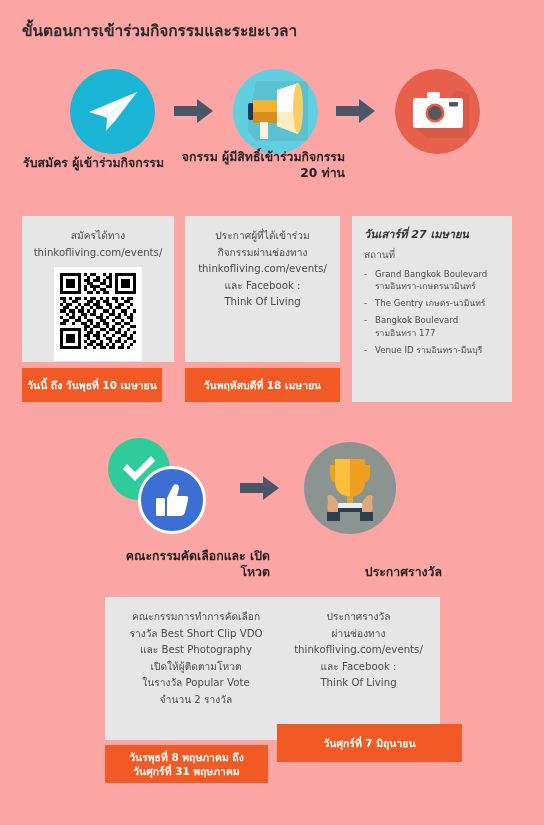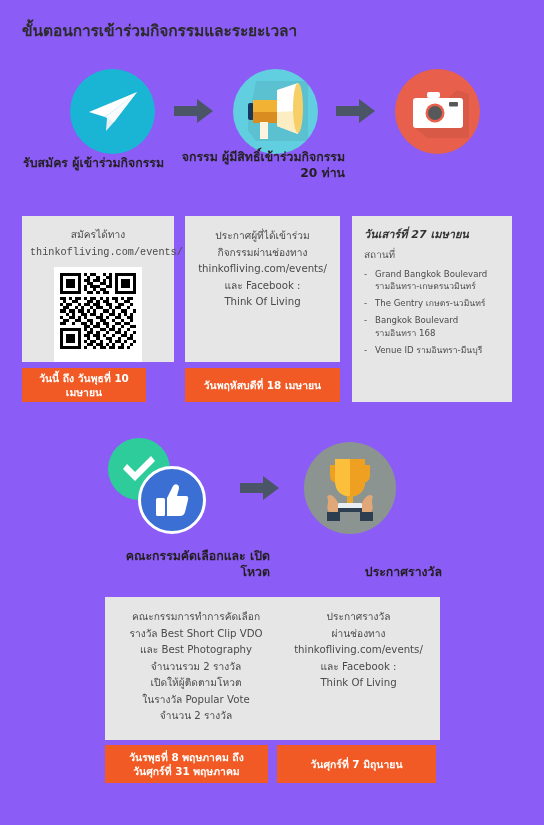--- a/index.html
+++ b/index.html
@@ -3,21 +3,21 @@
 <meta charset="utf-8">
 <style>
   * { box-sizing: border-box; margin: 0; padding: 0; }
   html, body {
     width: 544px;
     height: 825px;
     background: #ffffff;
     font-family: "DejaVu Sans", "Liberation Sans", sans-serif;
     overflow: hidden;
   }
-  .page { position: relative; width: 544px; height: 825px; background:#8b5cf6; }
+  .page { position: relative; width: 544px; height: 825px; background:#fca5a5; }
 
   
   .title {
     position: absolute;
     left: 22px; top: 18px;
     font-size: 15.5px;
     font-weight: bold;
     color: #2b2b2b;
     letter-spacing: -0.1px;
   }
@@ -169,21 +169,21 @@
     <span class="line">ผู้เข้าร่วมกิจกรรม</span>
   </div>
 
   <div class="caption" style="left:181px; top:149px; width:164px;">
     <span class="line">จกรรม</span>
     <span class="line">ผู้มีสิทธิ์เข้าร่วมกิจกรรม</span>
     <span class="line">20 ท่าน</span>
   </div>
 
 
-  <div class="box" style="left:22px; top:216px; width:152px; height:146px;font-family:Liberation Mono, monospace;">
+  <div class="box" style="left:22px; top:216px; width:152px; height:146px;">
     <span class="line">สมัครได้ทาง</span>
     <span class="line">thinkofliving.com/events/</span>
     <span class="qr-wrap">
       <svg width="76" height="76" viewBox="0 0 25 25" shape-rendering="crispEdges" aria-hidden="true">
         <rect width="25" height="25" fill="#ffffff"></rect>
         <g fill="#000000">
           <rect x="0" y="0" width="7" height="1"></rect>
             <rect x="0" y="6" width="7" height="1"></rect>
           <rect x="0" y="0" width="1" height="7"></rect>
             <rect x="6" y="0" width="1" height="7"></rect>
@@ -364,30 +364,30 @@
         <span>Grand Bangkok Boulevard</span>
         <span class="sub2">รามอินทรา-เกษตรนวมินทร์</span>
       </li>
       <li>
         <span class="dash">-</span>
         <span>The Gentry เกษตร-นวมินทร์</span>
       </li>
       <li>
         <span class="dash">-</span>
         <span>Bangkok Boulevard</span>
-        <span class="sub2">รามอินทรา 168</span>
+        <span class="sub2">รามอินทรา 177</span>
       </li>
       <li>
         <span class="dash">-</span>
         <span>Venue ID รามอินทรา-มีนบุรี</span>
       </li>
     </ul>
   </div>
 
-  <div class="footer" style="left:22px; top:368px; width:124px; height:34px;">
+  <div class="footer" style="left:22px; top:368px; width:140px; height:34px;">
     <span>วันนี้ ถึง วันพุธที่ 10 เมษายน</span>
   </div>
 
   <div class="footer" style="left:185px; top:368px; width:155px; height:34px;">
     <span>วันพฤหัสบดีที่ 18 เมษายน</span>
   </div>
 
   <div class="icon-row" style="left:108px; top:438px; width:288px; height:100px; justify-content:space-between;">
 
     <div style="position:relative;width:108px;height:100px;flex:none;">
@@ -433,36 +433,35 @@
   </div>
 
   <div class="caption" style="left:277px; top:564px; width:165px;">
     <span class="line">ประกาศรางวัล</span>
   </div>
 
   <div class="box" style="left:105px; top:597px; width:182px; height:143px;">
     <span class="line">คณะกรรมการทำการคัดเลือก</span>
     <span class="line">รางวัล Best Short Clip VDO</span>
     <span class="line">และ Best Photography</span>
-    <span class="line">จำนวนรวม 2 รางวัล</span>
     <span class="line">เปิดให้ผู้ติดตามโหวต</span>
     <span class="line">ในรางวัล Popular Vote</span>
     <span class="line">จำนวน 2 รางวัล</span>
   </div>
 
   <div class="box" style="left:277px; top:597px; width:163px; height:143px;">
     <span class="line">ประกาศรางวัล</span>
     <span class="line">ผ่านช่องทาง</span>
     <span class="line">thinkofliving.com/events/</span>
     <span class="line">และ Facebook :</span>
     <span class="line">Think Of Living</span>
   </div>
 
   <div class="footer" style="left:105px; top:745px; width:163px; height:38px; flex-direction:column;">
     <span>วันรพุธที่ 8 พฤษภาคม ถึง</span>
     <span>วันศุกร์ที่ 31 พฤษภาคม</span>
   </div>
 
-  <div class="footer" style="left:277px; top:745px; width:159px; height:38px;">
+  <div class="footer" style="left:277px; top:724px; width:185px; height:38px;">
     <span>วันศุกร์ที่ 7 มิถุนายน</span>
   </div>
 
 </div>
 
 </body></html>

